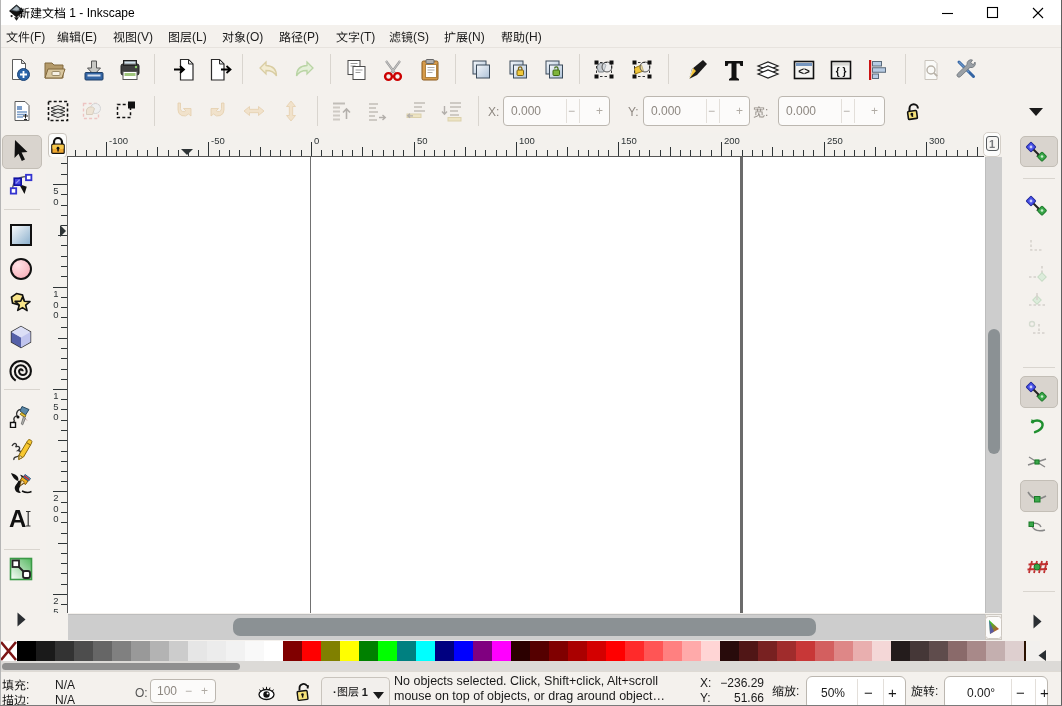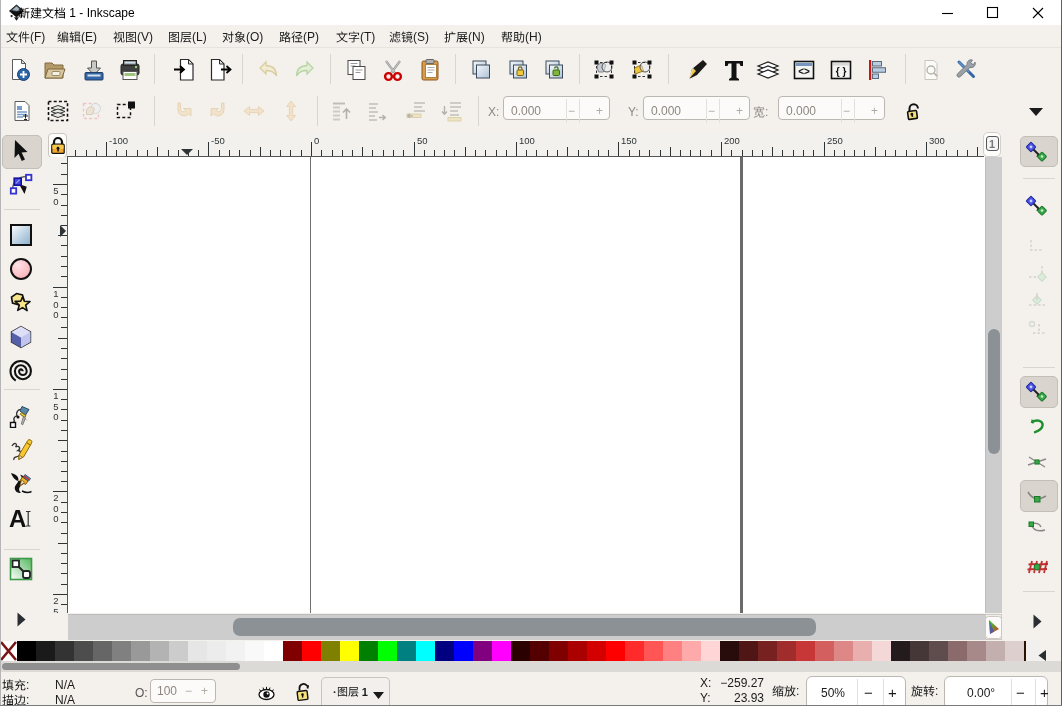--- a/index.html
+++ b/index.html
@@ -4,21 +4,21 @@
 html,body{width:1062px;height:706px;overflow:hidden}
 body{font-family:"Liberation Sans",sans-serif;background:#f4f1ed;position:relative}
 .abs{position:absolute}
 .cj{width:1em;height:1em;display:inline-block;vertical-align:-0.13em;fill:currentColor}
 #titlebar{position:absolute;left:0;top:0;width:100%;height:25px;background:#fff;color:#000;font-size:12px}
 #menubar{position:absolute;left:0;top:25px;width:100%;height:23px;background:#f4f1ed;font-size:12px;color:#1c1c1c;border-bottom:1px solid #e7e3de}
 .mi{position:absolute;top:5px}
 .sep{position:absolute;width:1px;background:#d9d5cf}
 .tbtn{position:absolute;width:24px;height:24px}
 .pressed{position:absolute;background:#d9d4ce;border:1px solid #c3beb6;border-radius:5px}
-.entry{position:absolute;height:24px;background:#fcfbfa;border:1px solid #bcb7b0;border-radius:4px;font-size:12px;color:#8d8780}
+.entry{position:absolute;height:30px;background:#fcfbfa;border:1px solid #bcb7b0;border-radius:4px;font-size:12px;color:#8d8780}
 .lbl{position:absolute;font-size:12px;color:#8d8780}
 .ruler{background:#f3f1ed}
 #canvas{position:absolute;left:68px;top:157px;width:917px;height:456px;background:#fff;overflow:hidden}
 .sbtrack{position:absolute;background:#cdcdcd}
 .sbthumb{position:absolute;background:#8b9194;border-radius:7px}
 #statusbar{position:absolute;left:0;top:671px;width:100%;height:35px;background:#f4f1ed;font-size:12px;color:#1a1a1a;border-top:1px solid #dedad4}
 text{font-family:"Liberation Sans",sans-serif}
 </style></head><body>
 <svg width="0" height="0" style="position:absolute">
     <defs>
@@ -876,24 +876,25 @@
 <span class="abs" style="left:11px;top:8px;font-size:11px;font-weight:bold">·<svg class="cj" viewBox="0 0 1000 1000">
           <use href="#u56fe"></use>
         </svg><svg class="cj" viewBox="0 0 1000 1000">
           <use href="#u5c42"></use>
         </svg> 1</span>
 <svg class="abs" style="left:50px;top:12px" width="13" height="10">
         <path d="M1 2 L12 2 L6.5 9 Z" fill="#1a1a1a"></path>
       </svg>
 </div>
 
+<span class="abs" style="left:394px;top:2px;width:300px;line-height:14.5px;font-size:12.5px">No objects selected. Click, Shift+click, Alt+scroll mouse on top of objects, or drag around object…</span>
 <span class="abs" style="left:700px;top:4px">X:</span>
-    <span class="abs" style="left:713px;top:4px;width:51px;text-align:right">−259.27</span>
+    <span class="abs" style="left:713px;top:4px;width:51px;text-align:right">−236.29</span>
 <span class="abs" style="left:700px;top:19px">Y:</span>
-    <span class="abs" style="left:713px;top:19px;width:51px;text-align:right">23.93</span>
+    <span class="abs" style="left:713px;top:19px;width:51px;text-align:right">51.66</span>
 <span class="abs" style="left:772px;top:12px"><svg class="cj" viewBox="0 0 1000 1000">
         <use href="#u7f29"></use>
       </svg><svg class="cj" viewBox="0 0 1000 1000">
         <use href="#u653e"></use>
       </svg>:</span>
 <div class="entry" style="left:806px;top:4px;width:100px;height:34px;background:#fff;color:#1a1a1a;border-radius:6px">
       <span style="position:absolute;left:14px;top:9px">50%</span>
       <span style="position:absolute;left:50px;top:2px;width:1px;height:28px;background:#e3dfda"></span>
       <span style="position:absolute;left:57px;top:7px;font-size:15px">−</span>
       <span style="position:absolute;left:76px;top:2px;width:1px;height:28px;background:#e3dfda"></span>

